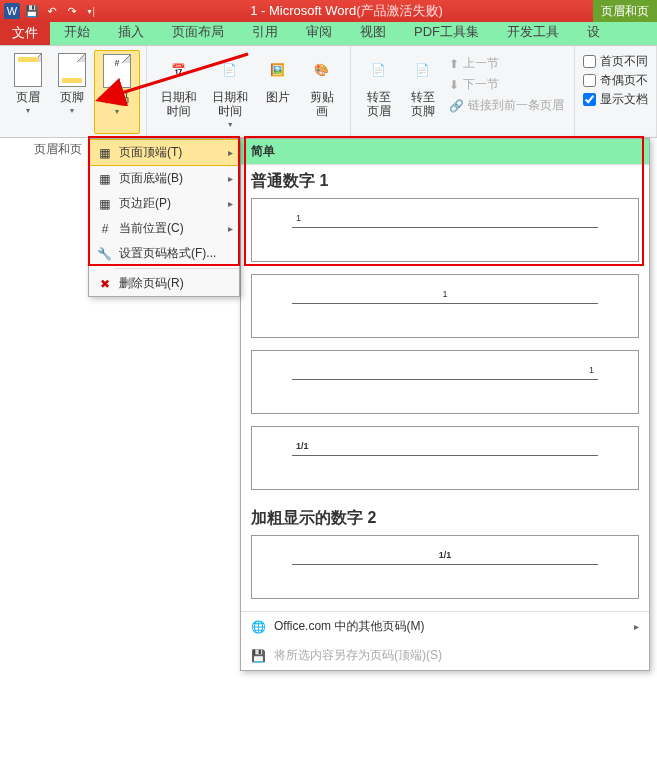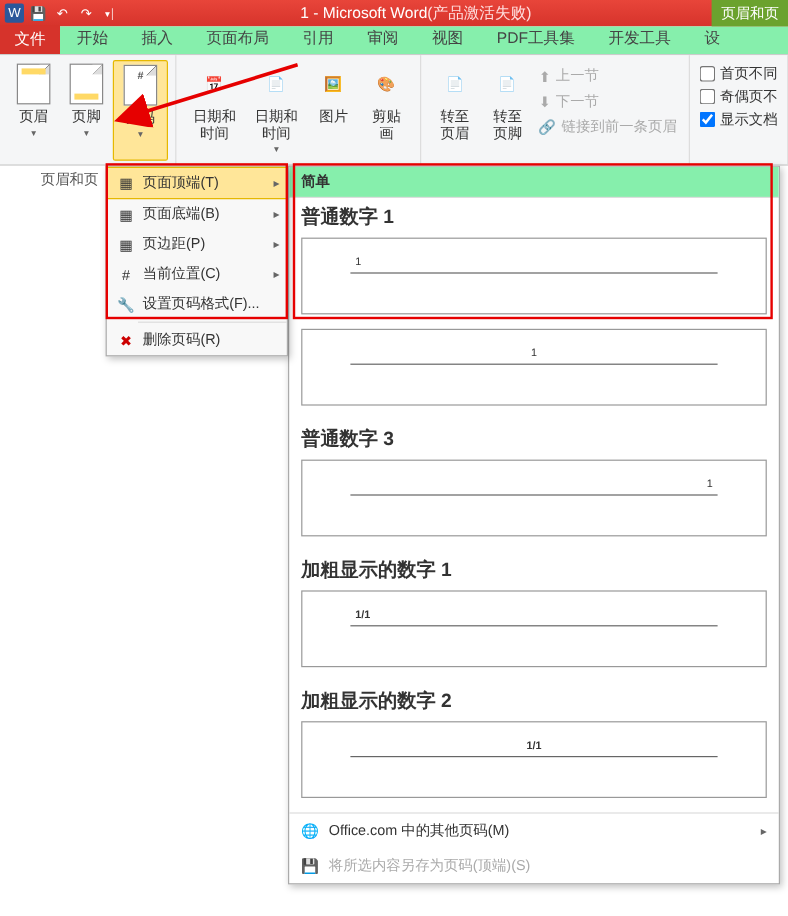--- a/index.html
+++ b/index.html
@@ -234,28 +234,26 @@
     <div class="gallery-preview">
       <div class="rule" style="left:40px; right:40px; top:28px;"></div>
       <span class="page-num" style="left:44px; top:14px;">1</span>
     </div>
 
     <div class="gallery-preview">
       <div class="rule" style="left:40px; right:40px; top:28px;"></div>
       <span class="page-num" style="left:50%; transform:translateX(-50%); top:14px;">1</span>
     </div>
 
-    <div class="gallery-item-label">普通数字 3</div>
     <div class="gallery-preview">
       <div class="rule" style="left:40px; right:40px; top:28px;"></div>
       <span class="page-num" style="right:44px; top:14px;">1</span>
     </div>
 
 
-    <div class="gallery-item-label">加粗显示的数字 1</div>
     <div class="gallery-preview">
       <div class="rule" style="left:40px; right:40px; top:28px;"></div>
       <span class="page-num" style="left:44px; top:14px; font-weight:bold;">1/1</span>
     </div>
 
     <div class="gallery-item-label">加粗显示的数字 2</div>
     <div class="gallery-preview">
       <div class="rule" style="left:40px; right:40px; top:28px;"></div>
       <span class="page-num" style="left:50%; transform:translateX(-50%); top:14px; font-weight:bold;">1/1</span>
     </div>

